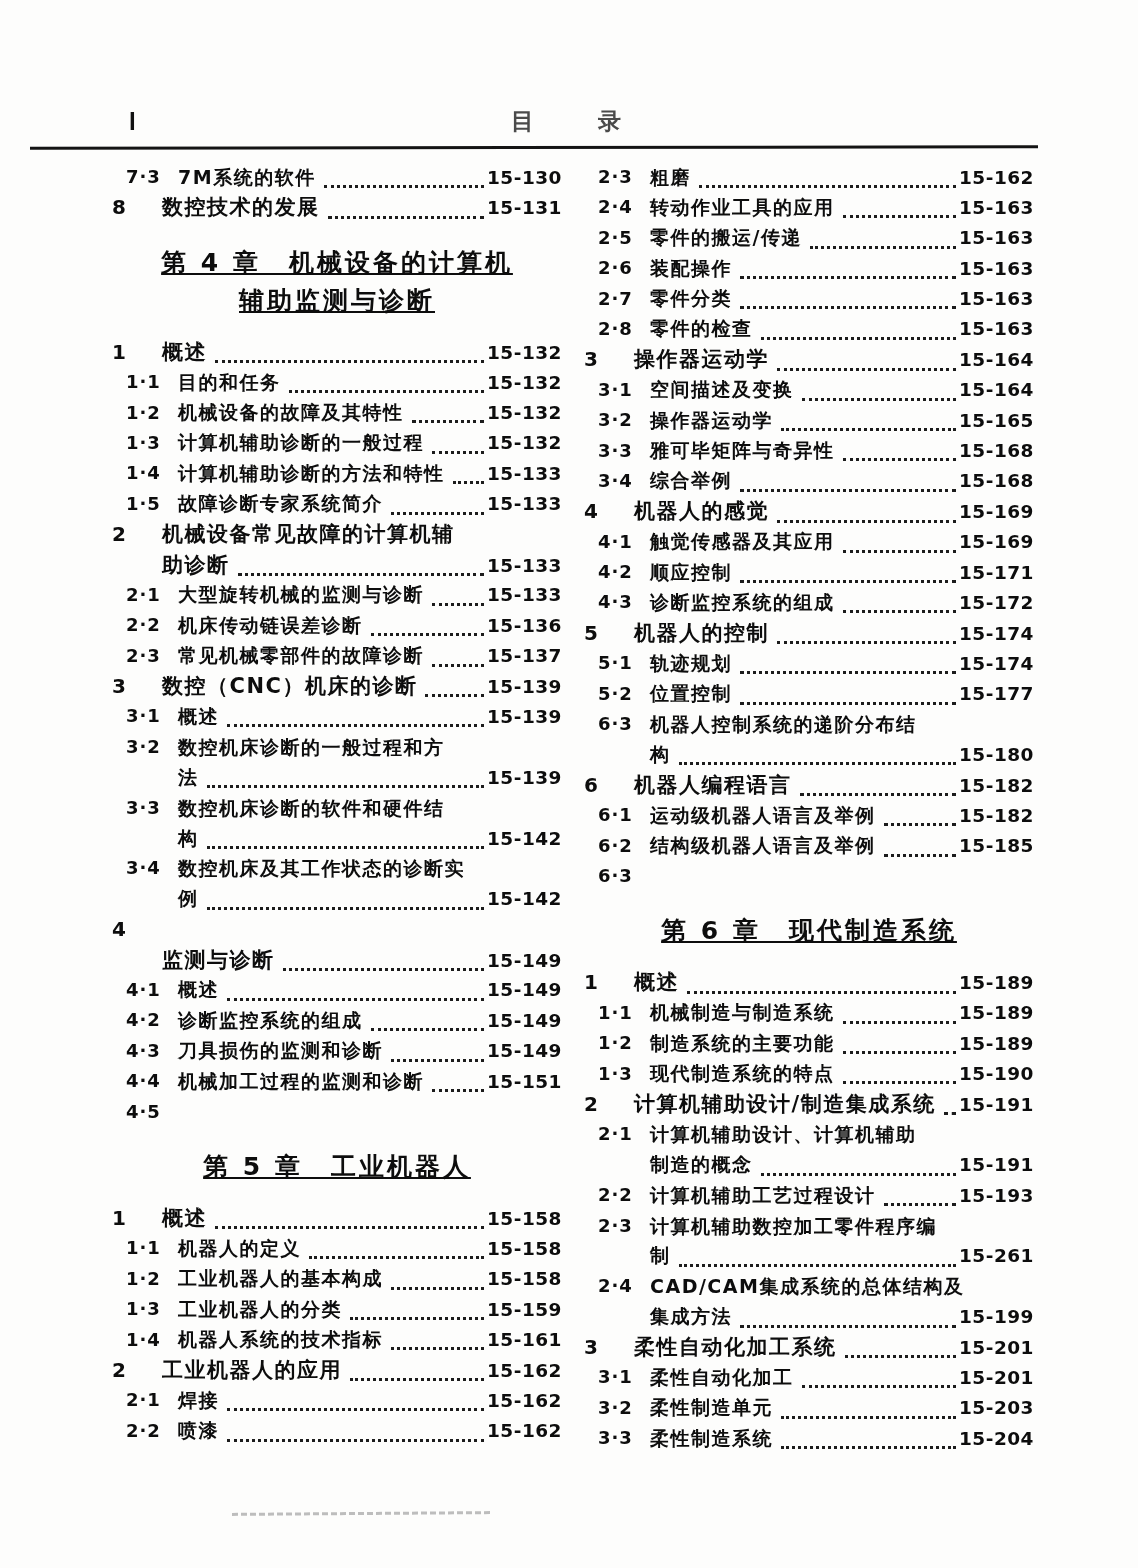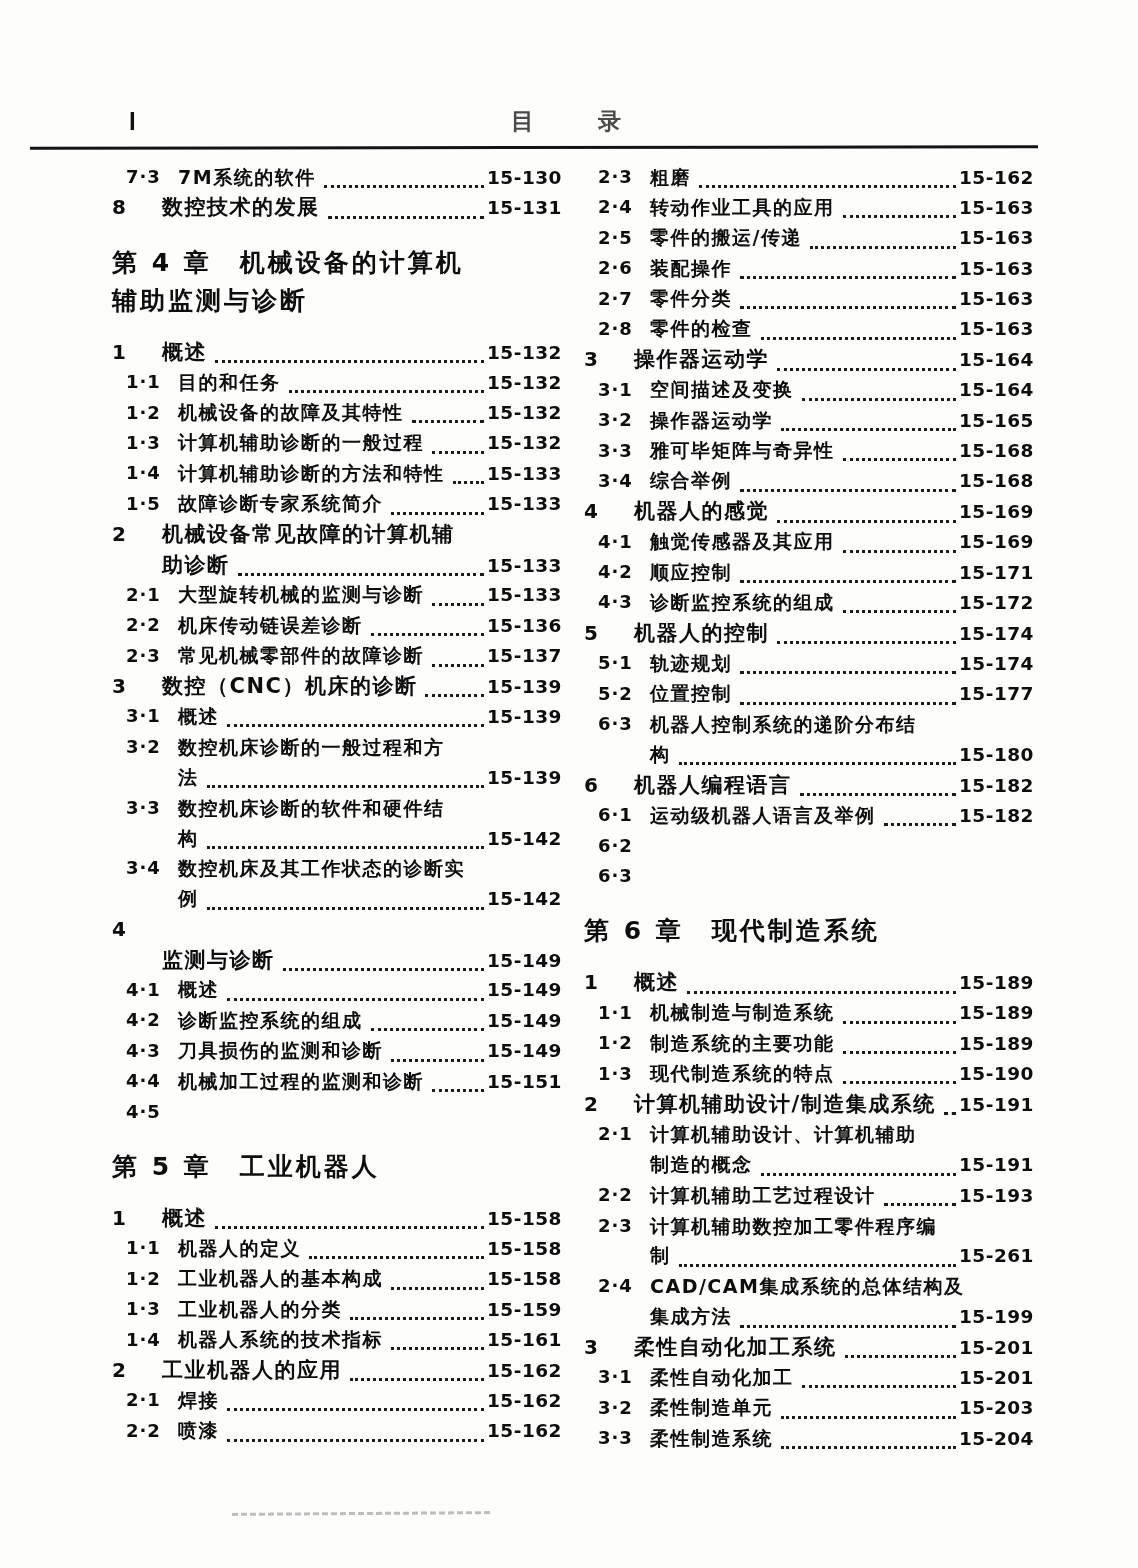--- a/index.html
+++ b/index.html
@@ -41,23 +41,24 @@
   .body { flex:1; display:flex; align-items:baseline; min-width:0; }
   .title { letter-spacing:1.5px; }
   .dots {
     flex:1; min-width:10px;
     border-bottom:3.2px dotted #1c1c1c;
     margin:0 3px 5px 8px;
     align-self:flex-end;
   }
   .pg { font-size:18.5px; letter-spacing:.5px; flex:none; }
   .chapter {
-    font-size:25px; font-weight:900;
+    text-align:center; font-size:25px; font-weight:900;
     letter-spacing:3px; line-height:38px;
     margin:21px 0 17px 0;
+    text-decoration:underline;
   }
   .artifact-line {
     position:absolute; top:1512px; left:232px; width:258px; height:0;
     border-top:3px dashed #8a8a8a; opacity:.55;
     transform:rotate(-0.4deg);
   }
 </style>
 </head>
 <body>
 
@@ -514,20 +515,25 @@
       <div class="row lv2">
         <span class="num">6·1</span>
         <span class="body">
           <span class="title">运动级机器人语言及举例</span>
           <span class="dots"></span>
           <span class="pg">15-182</span>
         </span>
       </div>
       <div class="row lv2">
         <span class="num">6·2</span>
+        <span class="body">
+          <span class="title">结构级机器人语言及举例</span>
+          <span class="dots"></span>
+          <span class="pg">15-185</span>
+        </span>
       </div>
       <div class="row lv2">
         <span class="num">6·3</span>
       </div>
       <div class="chapter">
         <div class="chapter-line">第 6 章　现代制造系统</div>
       </div>
       <div class="row lv1">
         <span class="num">1</span>
         <span class="body">

